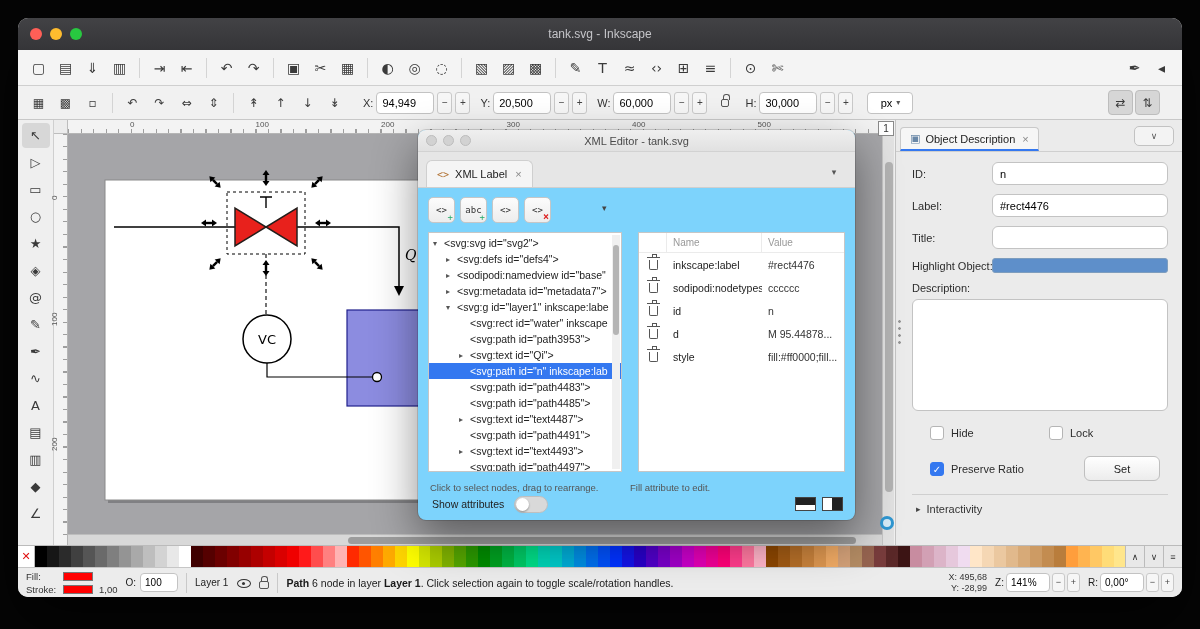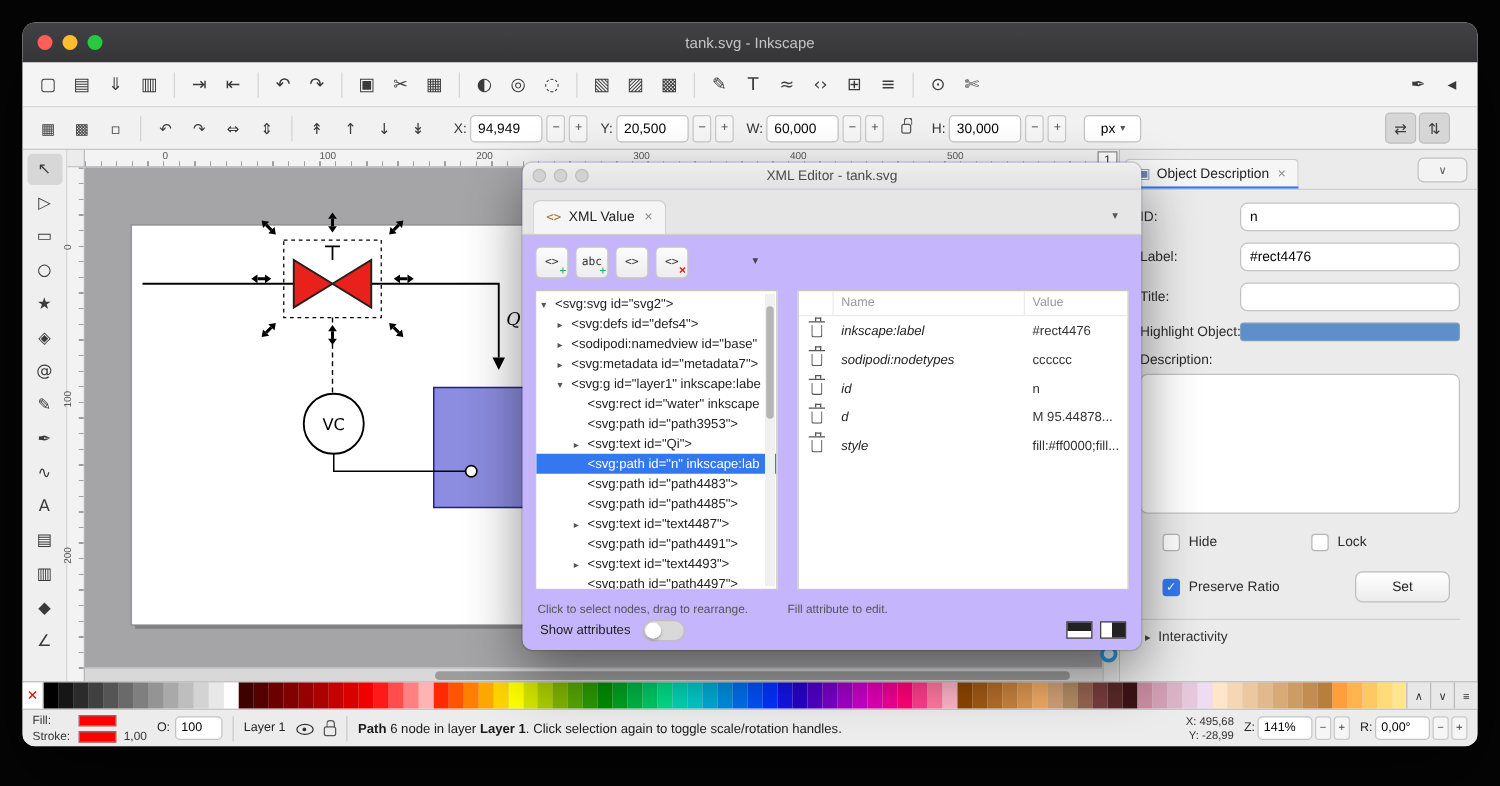--- a/index.html
+++ b/index.html
@@ -100,21 +100,21 @@
   .cb{width:14px;height:14px;border:1px solid #b5b5b5;border-radius:3px;background:#fff;flex:none;
     font-size:10px;line-height:13px;text-align:center;color:#fff;}
   .cb.checked{background:var(--accent);border-color:var(--accent);}
   .presrow{display:flex;align-items:center;gap:7px;margin:16px 0 0 18px;}
   .setbtn{margin-left:auto;margin-right:8px;width:76px;height:25px;border:1px solid #bfbfbf;border-radius:6px;
     background:linear-gradient(#ffffff,#ececec);font-size:11px;color:#222;}
   .inter{margin-top:13px;border-top:1px solid #cfcfcf;padding:8px 0 0 4px;display:flex;align-items:center;gap:6px;color:#333;}
   .tri-r{font-size:9px;color:#444;}
 
   
-  .dialog{position:absolute;left:400px;top:112px;width:495px;height:390px;background:#c4b5fd;border-radius:8px;
+  .dialog{position:absolute;left:400px;top:112px;width:437px;height:390px;background:#7dd3fc;border-radius:8px;
     box-shadow:0 18px 45px rgba(0,0,0,.45),0 0 0 1px rgba(0,0,0,.14);z-index:30;}
   .dlg-title{height:22px;border-radius:8px 8px 0 0;background:linear-gradient(#efefef,#e1e1e1);
     display:flex;align-items:center;justify-content:center;font-size:11px;color:#4a4a4a;position:relative;
     border-bottom:1px solid #d2d2d2;}
   .dlg-lights{position:absolute;left:8px;top:5px;display:flex;gap:6px;}
   .dlg-light{width:11px;height:11px;border-radius:50%;background:#d2d2d2;border:1px solid #bdbdbd;}
   .dlg-tabs{height:36px;background:#e6e6e6;border-bottom:1px solid #cfcfcf;display:flex;align-items:flex-end;padding:0 8px;}
   .dlg-tab{height:27px;background:#f5f5f5;border:1px solid #cfcfcf;border-bottom:none;border-radius:6px 6px 0 0;
     display:flex;align-items:center;gap:6px;padding:0 10px;font-size:11px;color:#222;}
   .dlg-tab .ticon{color:#b07030;font-family:"DejaVu Sans Mono",monospace;font-size:10px;}
@@ -137,21 +137,21 @@
   .attrs{flex:1;border:1px solid #c6c6c6;background:#fff;overflow:hidden;}
   .ahead{display:flex;height:20px;align-items:center;color:#999;font-size:10px;border-bottom:1px solid #ebebeb;}
   .hc1{width:28px;border-right:1px solid #ebebeb;height:100%;}
   .hc2{flex:1;padding-left:6px;border-right:1px solid #ebebeb;height:100%;display:flex;align-items:center;}
   .hc3{width:82px;padding-left:6px;height:100%;display:flex;align-items:center;}
   .arow{display:flex;height:23px;align-items:center;font-size:10.5px;}
   .tcell{width:28px;display:flex;align-items:center;justify-content:center;background:transparent;border:none;}
   .trash{width:9px;height:10px;border:1px solid #555;border-top:none;border-radius:0 0 2px 2px;position:relative;}
   .trash::before{content:"";position:absolute;top:-3px;left:-3px;right:-3px;height:1.5px;background:#555;}
   .trash::after{content:"";position:absolute;top:-6px;left:2px;width:3px;height:2px;border:1px solid #555;border-bottom:none;}
-  .aname{flex:1;padding-left:6px;color:#222;white-space:nowrap;overflow:hidden;font-style:italic;}
+  .aname{flex:1;padding-left:6px;color:#222;white-space:nowrap;overflow:hidden;}
   .avalue{width:82px;padding-left:6px;color:#333;white-space:nowrap;overflow:hidden;}
   .hints{position:absolute;left:12px;right:10px;bottom:27px;display:flex;font-size:9.5px;color:#555;}
   .hintL{width:200px;}
   .hintR{flex:1;}
   .dlg-bottom{position:absolute;left:14px;right:12px;bottom:5px;height:22px;display:flex;align-items:center;
     gap:10px;font-size:10.5px;color:#222;}
   .switch{width:34px;height:17px;border-radius:9px;background:#d9d9d9;border:1px solid #bfbfbf;position:relative;}
   .knob{position:absolute;left:1px;top:1px;width:13px;height:13px;border-radius:50%;background:#fff;
     box-shadow:0 1px 2px rgba(0,0,0,.35);}
   .laybtns{margin-left:auto;display:flex;gap:6px;}
@@ -552,21 +552,21 @@
       <div class="dlg-lights">
         <span class="dlg-light"></span>
         <span class="dlg-light"></span>
         <span class="dlg-light"></span>
       </div>
       <span>XML Editor - tank.svg</span>
     </div>
     <div class="dlg-tabs">
       <div class="dlg-tab">
         <span class="ticon">&lt;&gt;</span>
-        <span>XML Value</span>
+        <span>XML Label</span>
         <span class="xclose">×</span>
       </div>
       <button class="dlg-tab-chevron">▾</button>
     </div>
     <div class="dlg-toolbar">
       <button class="xbtn">&lt;&gt;<span class="xplus">+</span></button>
         <button class="xbtn">abc<span class="xplus">+</span></button>
         <button class="xbtn">&lt;&gt;</button>
         <button class="xbtn">&lt;&gt;<span class="xdel">×</span></button>
         <button class="xdrop">▾</button>

